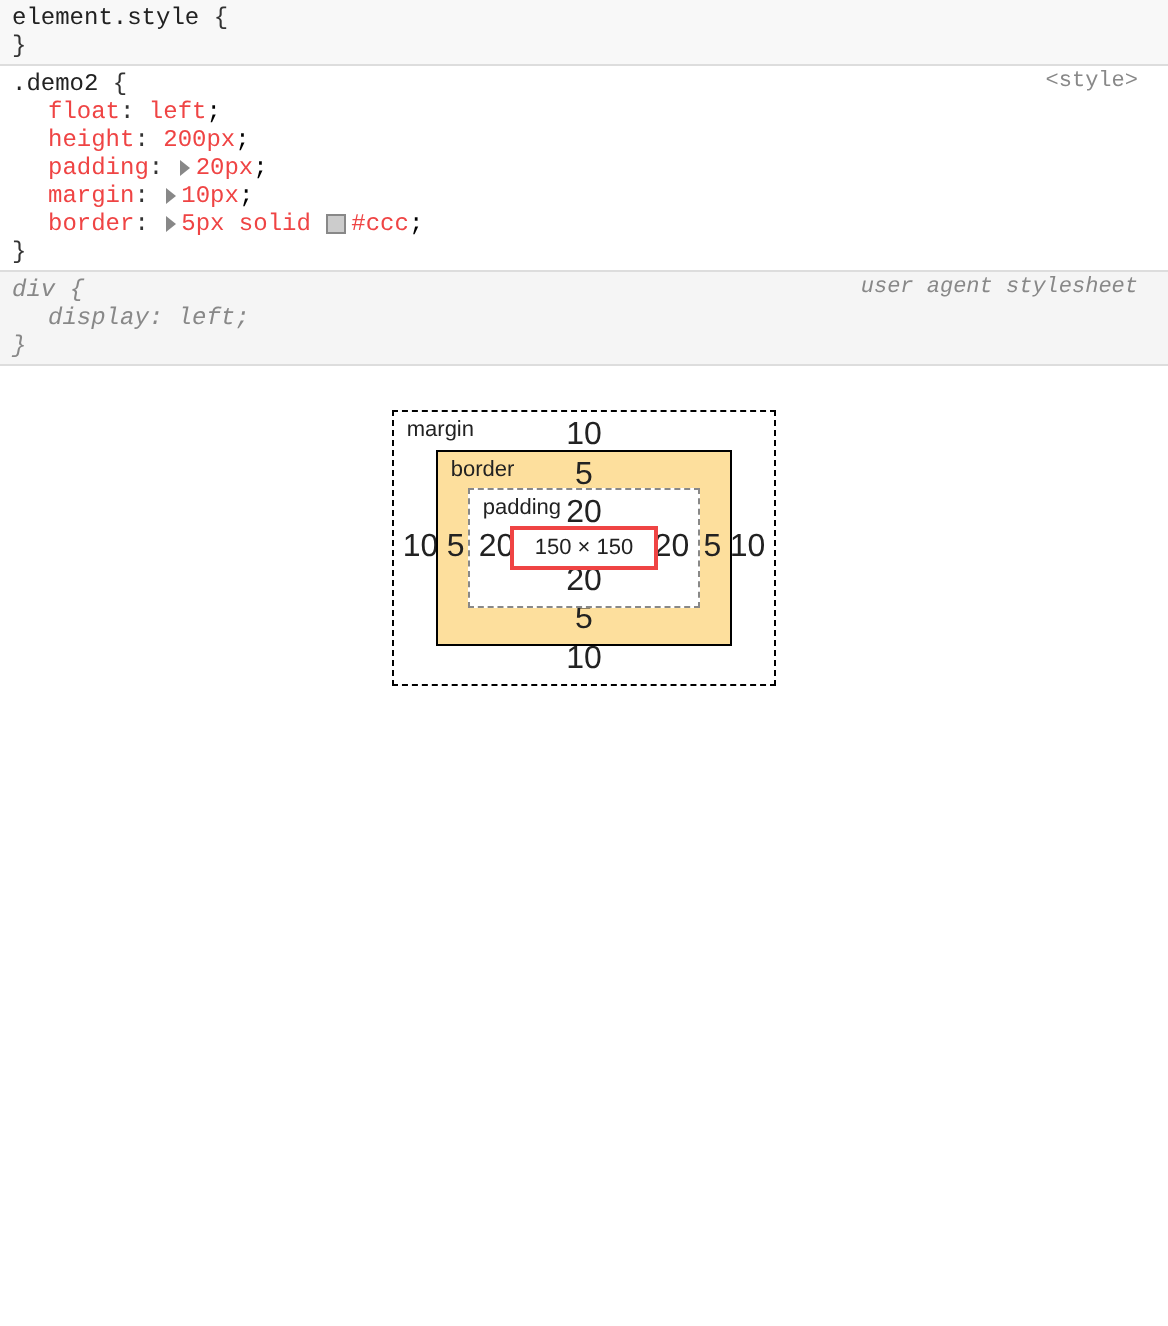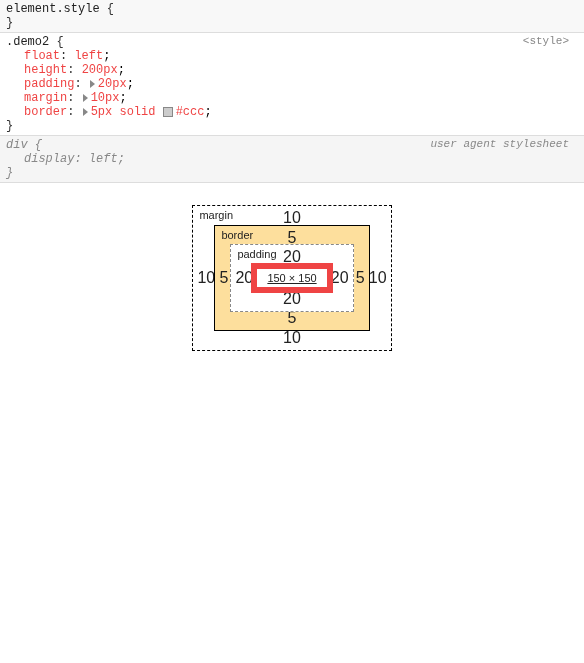--- a/index.html
+++ b/index.html
@@ -116,25 +116,24 @@
     border: 1px solid #000;
     background: #fddf9d;
     padding: 18px 15px 18px 15px;
   }
   .padding-box {
     border: 1px dashed #888;
     background: #c2cf8a;
     padding: 18px 20px 18px 20px;
   }
   .content-box {
-    border: 6px solid #ef4444;
+    border: 2px solid #ef4444;
     background: #9fc4e7;
     padding: 3px 10px;
     white-space: nowrap;
-    text-decoration: underline;
   }
   .padding-box { background: #c2cf8a; }
   
   .margin-box { background: #fff; }
   .border-box { background: #fddf9d; }
   .padding-box { background: #fff; border-style: dashed; }
   .content-box { background: #fff; }
 
 </style>
 </head>

